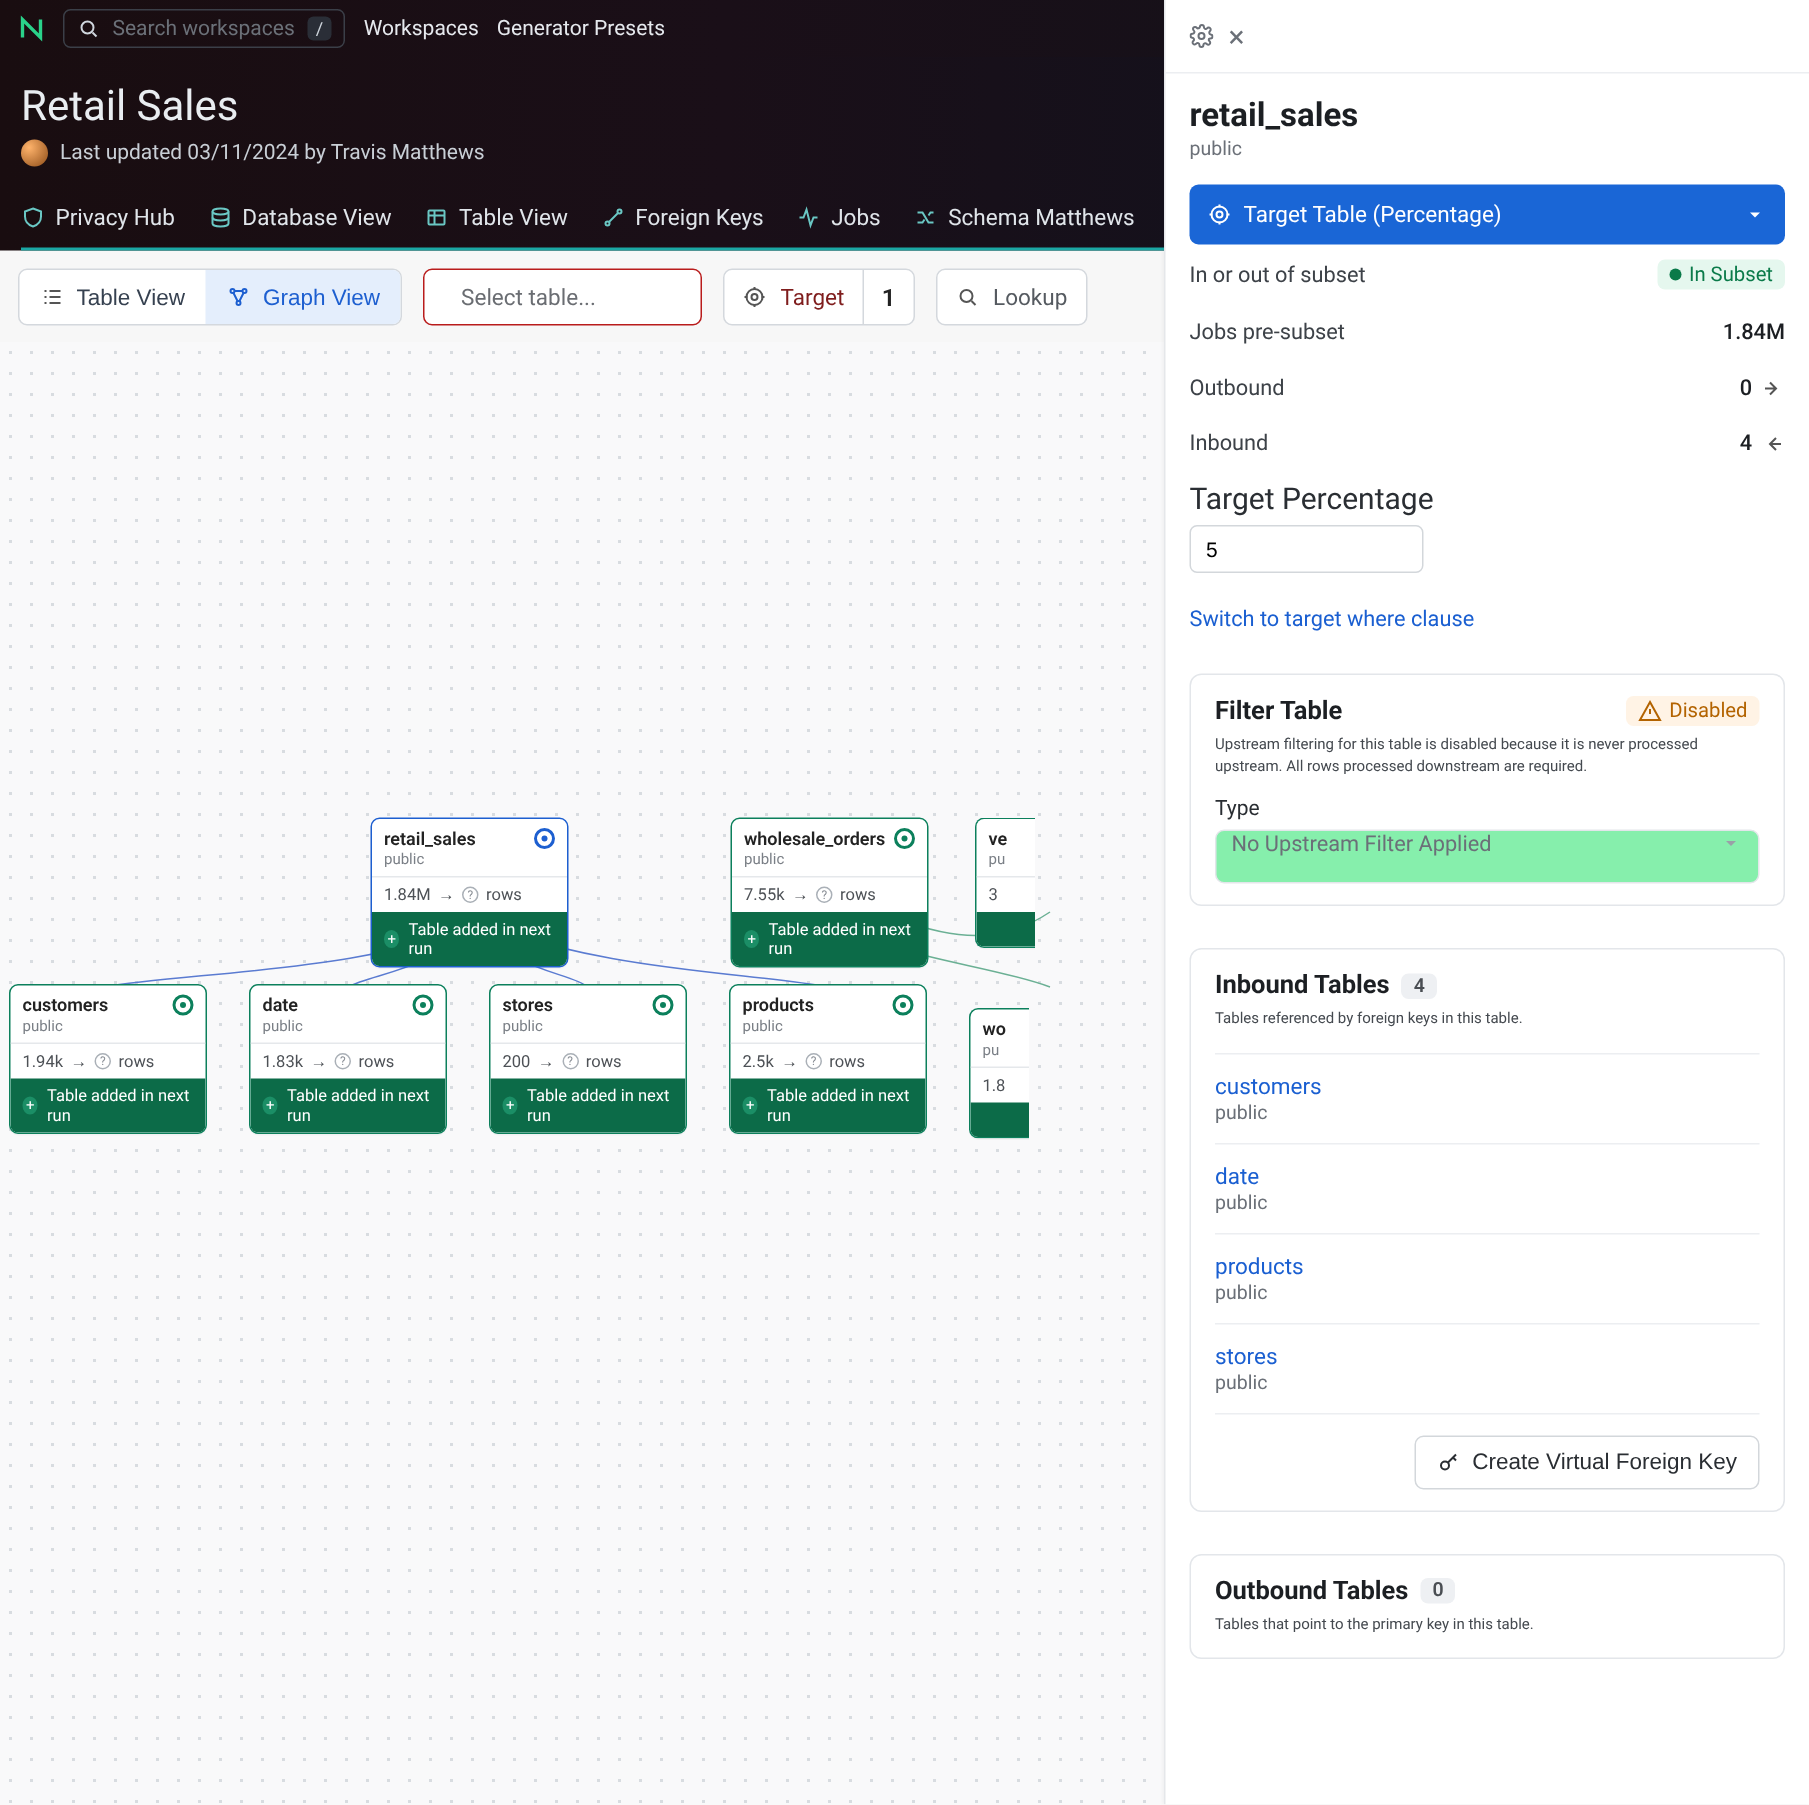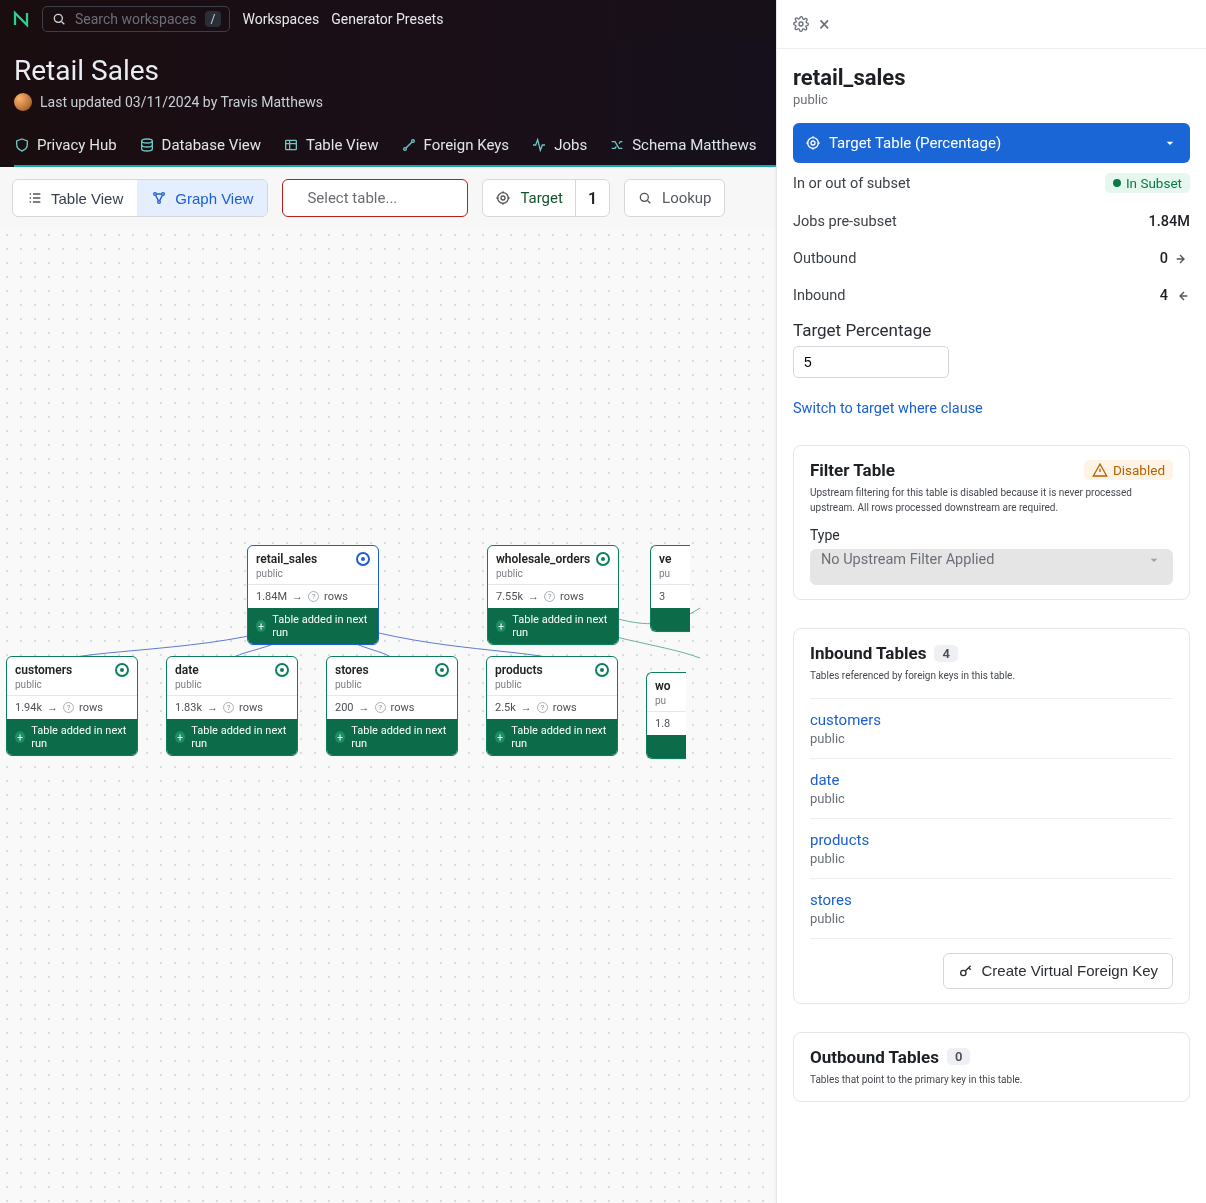--- a/index.html
+++ b/index.html
@@ -50,21 +50,21 @@
 
 
 .toolbar {
   display:flex; gap:14px; padding: 12px 12px; align-items:center;
 }
 .seg { display:flex; border:1px solid #d4d8dd; border-radius:6px; background:#fff; height:38px; overflow:hidden;}
 .seg .seg-btn { display:flex; align-items:center; gap:8px; padding:0 14px; font-size:15px; color:#364150; border:none; background:transparent; cursor:pointer;}
 .seg .seg-btn.active { background:#e4eefc; color:#1d5fd0; }
 .select-box { width:186px; border:1px solid #b91c1c; border-radius:6px; background:#fff; height:38px; display:flex; align-items:center; padding:0 24px; color:#6a6d72; font-size:15px;}
 .target-box { display:flex; border:1px solid #d4d8dd; border-radius:6px; background:#fff; height:38px; align-items:center;}
-.target-box .tgt { display:flex; align-items:center; gap:9px; padding:0 12px; color:#14532d; font-size:15px; }
+.target-box .tgt { display:flex; align-items:center; gap:9px; padding:0 12px; color:#7f1d1d; font-size:15px; }
 .target-box .count { border-left:1px solid #d4d8dd; padding:0 12px; height:100%; display:flex; align-items:center; font-weight:600; color:#222;}
 .lookup-box { display:flex; align-items:center; gap:9px; border:1px solid #d4d8dd; border-radius:6px; background:#fff; height:38px; padding:0 12px; color:#555a60; font-size:15px;}
 
 
 .canvas {
   position:absolute;
   top: 228px; left:0; right:0; bottom:0;
   background-color:#f9f9fa;
   background-image: radial-gradient(#d8dce0 1px, transparent 1px);
   background-size: 14px 14px;
@@ -108,34 +108,34 @@
 .target-bar {
   background:#1a66d6; color:#fff; border-radius:6px; height:40px;
   display:flex; align-items:center; padding:0 12px; gap:8px; font-size:15px;
 }
 .target-bar .chev { margin-left:auto; }
 .kv { display:flex; justify-content:space-between; align-items:center; padding:10px 0; font-size:14.5px; color:#353a40;}
 .kv .lbl { color:#3d4248; }
 .kv .val { color:#1c1f23; font-weight:500; display:flex; gap:6px; align-items:center;}
 .badge-in { background:#e5f7ee; color:#0a7a49; border-radius:5px; padding:2px 8px; font-size:13.5px; display:flex; align-items:center; gap:5px;}
 .badge-in .dot{ width:8px;height:8px;border-radius:50%;background:#0a7a49;}
-.field-lbl { font-size:17px; color:#2a2e33; margin-top:6px; margin-bottom:6px;}
+.field-lbl { font-size:20px; color:#2a2e33; margin-top:6px; margin-bottom:6px;}
 .num-input { width:156px; height:32px; border:1px solid #d3d7db; border-radius:5px; padding:0 10px; font-size:14px;}
 .link { color:#1a5fd1; font-size:14.5px; margin-top:22px; display:block; cursor:pointer;}
 .card {
   border:1px solid #e3e6ea; border-radius:8px; padding:14px 16px; margin-top:28px;
 }
 .card .card-h { display:flex; align-items:center; gap:8px;}
 .card .card-h .ct { font-size:17px; font-weight:700; color:#1c1f23;}
 .card .desc { color:#44494f; font-size:10px; margin-top:6px; line-height:1.45;}
 .badge-warn { background:#fff3e5; color:#b36300; border-radius:5px; padding:2px 8px; font-size:13.5px; margin-left:auto; display:flex; gap:5px; align-items:center;}
 .type-lbl { font-size:14px; color:#2a2e33; margin-top:12px; margin-bottom:6px;}
 .type-sel {
-  background:#e5e5e5; border:1px solid #e3e6ea; border-radius:6px;
-  height:36px; display:flex; align-items:flex-end; padding:16px 10px;
+  background:#86efac; border:1px solid #e3e6ea; border-radius:6px;
+  height:36px; display:flex; align-items:flex-start; padding:0 10px;
   color:#6b7078; font-size:14.5px;
 }
 .type-sel .chev { margin-left:auto; color:#9aa0a7;}
 .count-badge { background:#eef0f3; color:#4a4e53; border-radius:5px; padding:1px 8px; font-size:13px; font-weight:600;}
 .list .li { padding:12px 0; border-bottom:1px solid #eceef1;}
 .list .li:first-child{ border-top:1px solid #eceef1;}
 .list .li .nm { color:#1a5fd1; font-size:15px;}
 .list .li .sc { color:#6b7078; font-size:13px; margin-top:2px;}
 .vfk-btn {
   margin-top:14px; margin-left:auto; display:flex; gap:8px; align-items:center;

